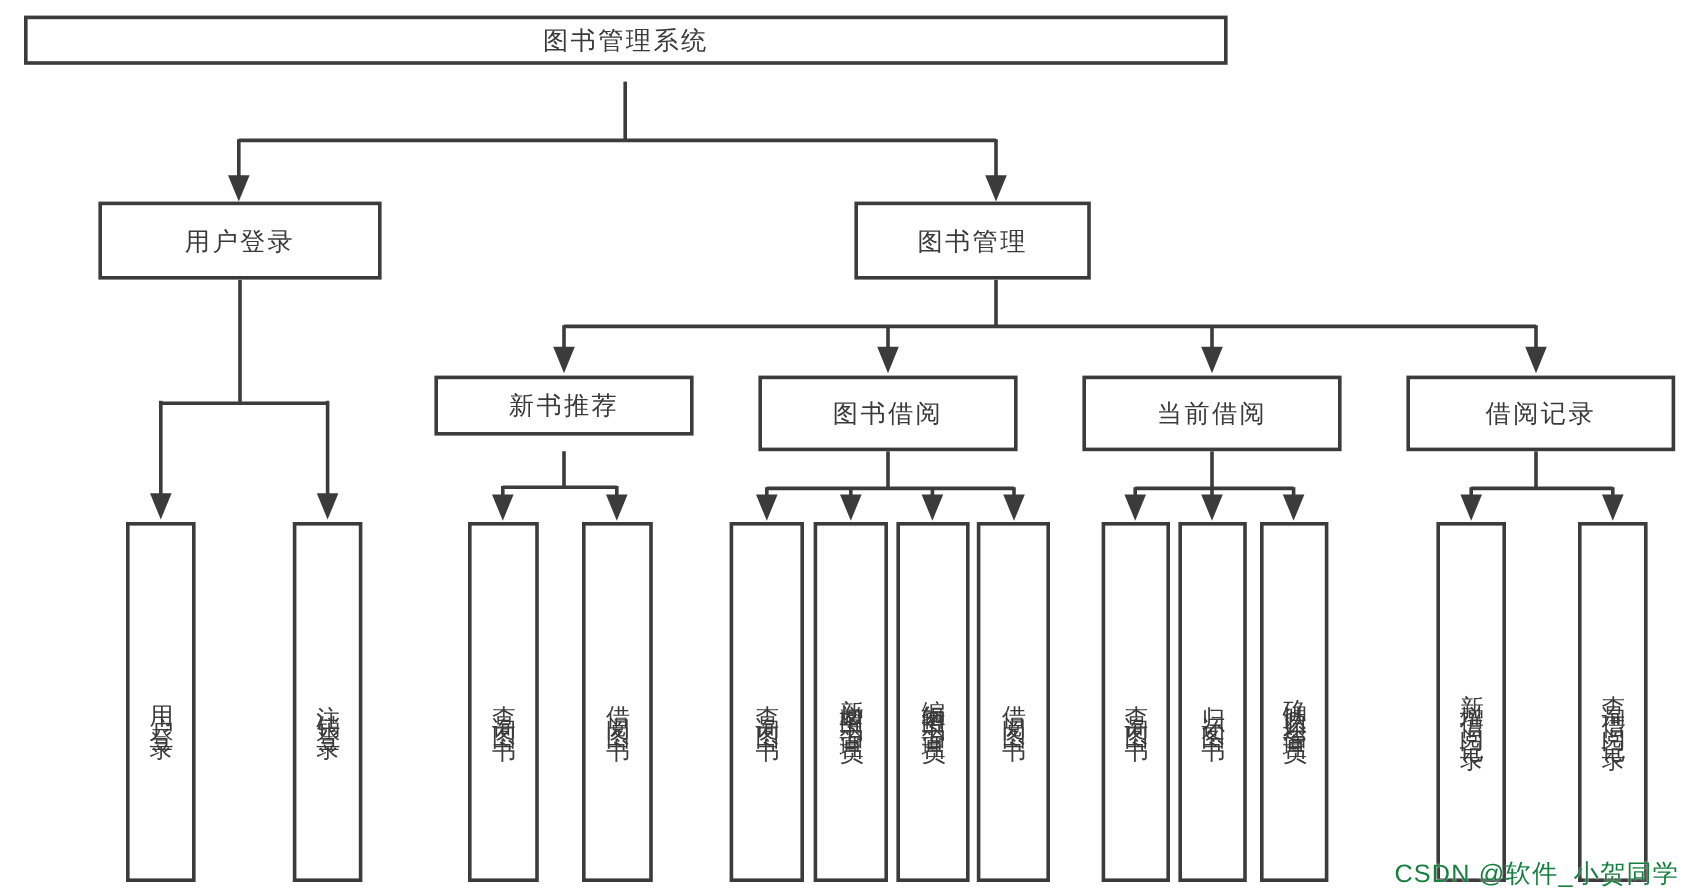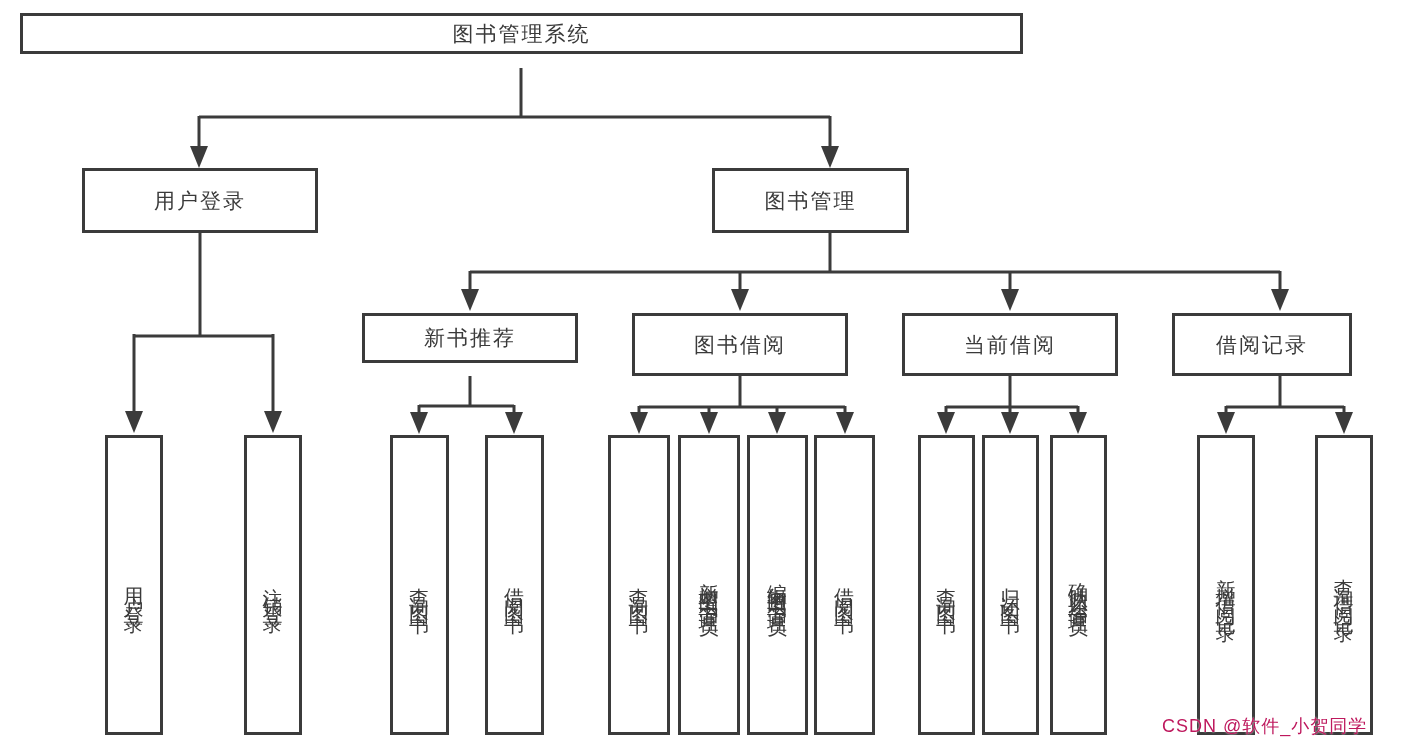--- a/index.html
+++ b/index.html
@@ -44,23 +44,23 @@
     line-height: 1;
     letter-spacing: 9px;
     padding-top: 9px; 
     color: #3a3a3a;
     white-space: nowrap;
   }
   .watermark {
     position: absolute;
     left: 1162px;
     top: 714px;
-    font-size: 18px;
+    font-size: 21px;
     letter-spacing: 1px;
-    color: #be185d;
+    color: #15803d;
     text-shadow: 0 0 2px #ffffff;
     z-index: 5;
     white-space: nowrap;
   }
 </style>
 </head>
 <body>
 
 <div class="canvas">
 
@@ -139,21 +139,21 @@
 
   <div class="node hnode" style="left:362px; top:313px; width:216px; height:50px;">
     <span class="label">新书推荐</span>
   </div>
   <div class="node hnode" style="left:632px; top:313px; width:216px; height:63px;text-align:right;">
     <span class="label">图书借阅</span>
   </div>
   <div class="node hnode" style="left:902px; top:313px; width:216px; height:63px;">
     <span class="label">当前借阅</span>
   </div>
-  <div class="node hnode" style="left:1172px; top:313px; width:180px; height:63px;align-items:center;">
+  <div class="node hnode" style="left:1172px; top:313px; width:224px; height:63px;align-items:center;">
     <span class="label">借阅记录</span>
   </div>
 
   <div class="node vnode" style="left:105px; top:435px; width:58px; height:300px;">
     <span class="vtext">用户登录</span>
   </div>
   <div class="node vnode" style="left:244px; top:435px; width:58px; height:300px;">
     <span class="vtext">注销登录</span>
   </div>
 

